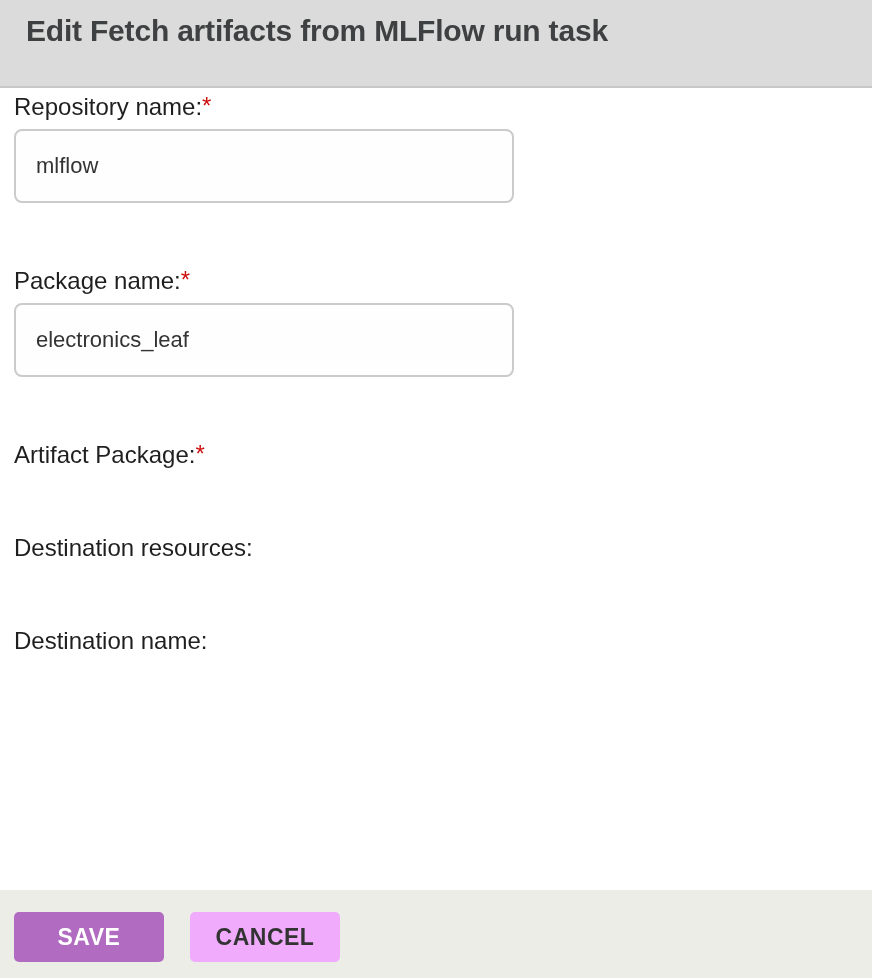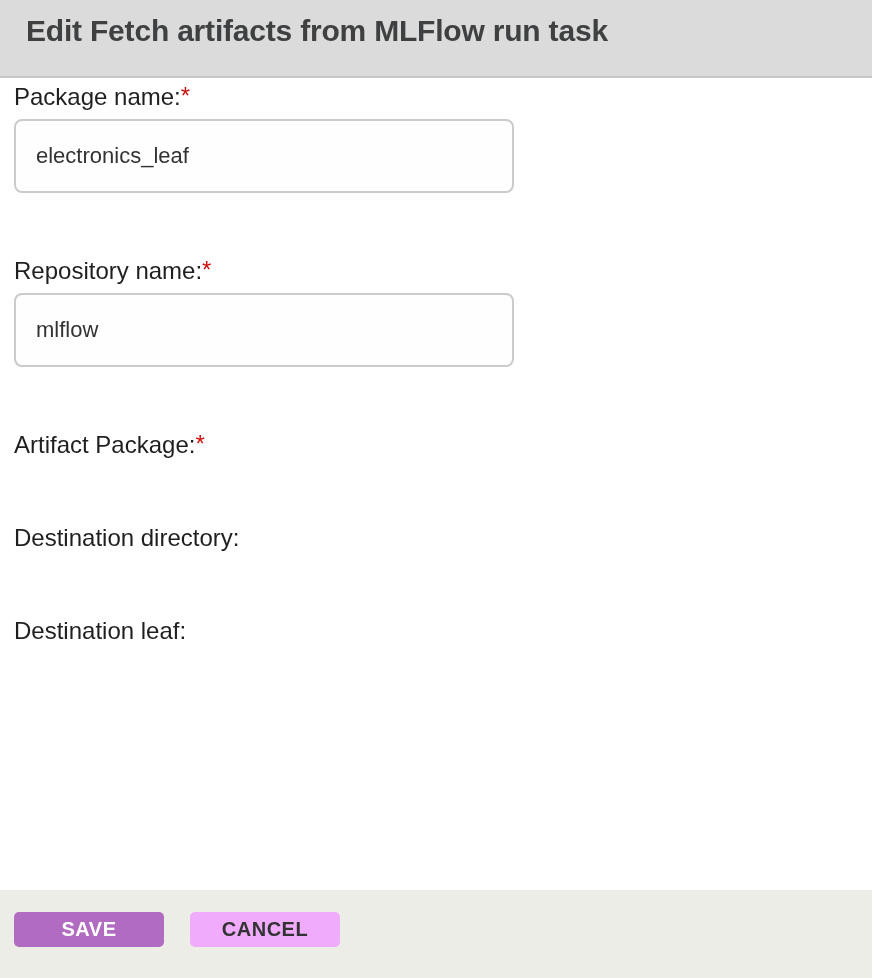--- a/index.html
+++ b/index.html
@@ -9,21 +9,21 @@
   body {
     width: 872px;
     height: 978px;
     overflow: hidden;
     position: relative;
     background: #ffffff;
     font-family: "Liberation Sans", sans-serif;
   }
   
   .dialog-header {
-    height: 78px;
+    height: 88px;
     background: #dbdbdb;
     border-bottom: 2px solid #c7c7c7;
     box-sizing: border-box;
     padding: 9px 0 0 26px;
   }
   .dialog-title {
     font-size: 30px;
     font-weight: bold;
     color: #3e4041;
     line-height: 44px;
@@ -74,25 +74,25 @@
     width: 872px;
     height: 88px;
     background: #ecede7;
     box-sizing: border-box;
     padding: 22px 0 0 14px;
     display: flex;
     gap: 26px;
   }
   .btn {
     width: 150px;
-    height: 35px;
+    height: 50px;
     border: none;
     border-radius: 5px;
     font-family: "Liberation Sans", sans-serif;
-    font-size: 20px;
+    font-size: 23px;
     font-weight: bold;
     letter-spacing: 0.5px;
     cursor: pointer;
     display: flex;
     align-items: center;
     justify-content: center;
   }
   .btn-save {
     background: #b16bc0;
     color: #ffffff;
@@ -105,47 +105,47 @@
 </head>
 <body>
 
 <div class="dialog-header">
   <div class="dialog-title">Edit Fetch artifacts from MLFlow run task</div>
 </div>
 
 <div class="dialog-body">
   <div class="field-group">
     <div class="field-label">
-      <span class="field-label-text">Package name:</span><span class="required-asterisk">*</span>
+      <span class="field-label-text">Repository name:</span><span class="required-asterisk">*</span>
     </div>
-    <input class="field-input" type="text" value="electronics_leaf" style="">
+    <input class="field-input" type="text" value="mlflow" style="">
   </div>
 
   <div class="field-group">
     <div class="field-label">
-      <span class="field-label-text">Repository name:</span><span class="required-asterisk">*</span>
+      <span class="field-label-text">Package name:</span><span class="required-asterisk">*</span>
     </div>
-    <input class="field-input" type="text" value="mlflow" style="">
+    <input class="field-input" type="text" value="electronics_leaf" style="">
   </div>
 
   <div class="field-group">
     <div class="field-label">
       <span class="field-label-text">Artifact Package:</span><span class="required-asterisk">*</span>
     </div>
   </div>
 
   <div class="field-group">
     <div class="field-label">
-      <span class="field-label-text">Destination directory:</span>
+      <span class="field-label-text">Destination resources:</span>
     </div>
   </div>
 
   <div class="field-group">
     <div class="field-label">
-      <span class="field-label-text">Destination leaf:</span>
+      <span class="field-label-text">Destination name:</span>
     </div>
   </div>
 </div>
 
 <div class="dialog-footer">
   <button class="btn btn-save">SAVE</button>
   <button class="btn btn-cancel">CANCEL</button>
 </div>
 
 </body></html>

